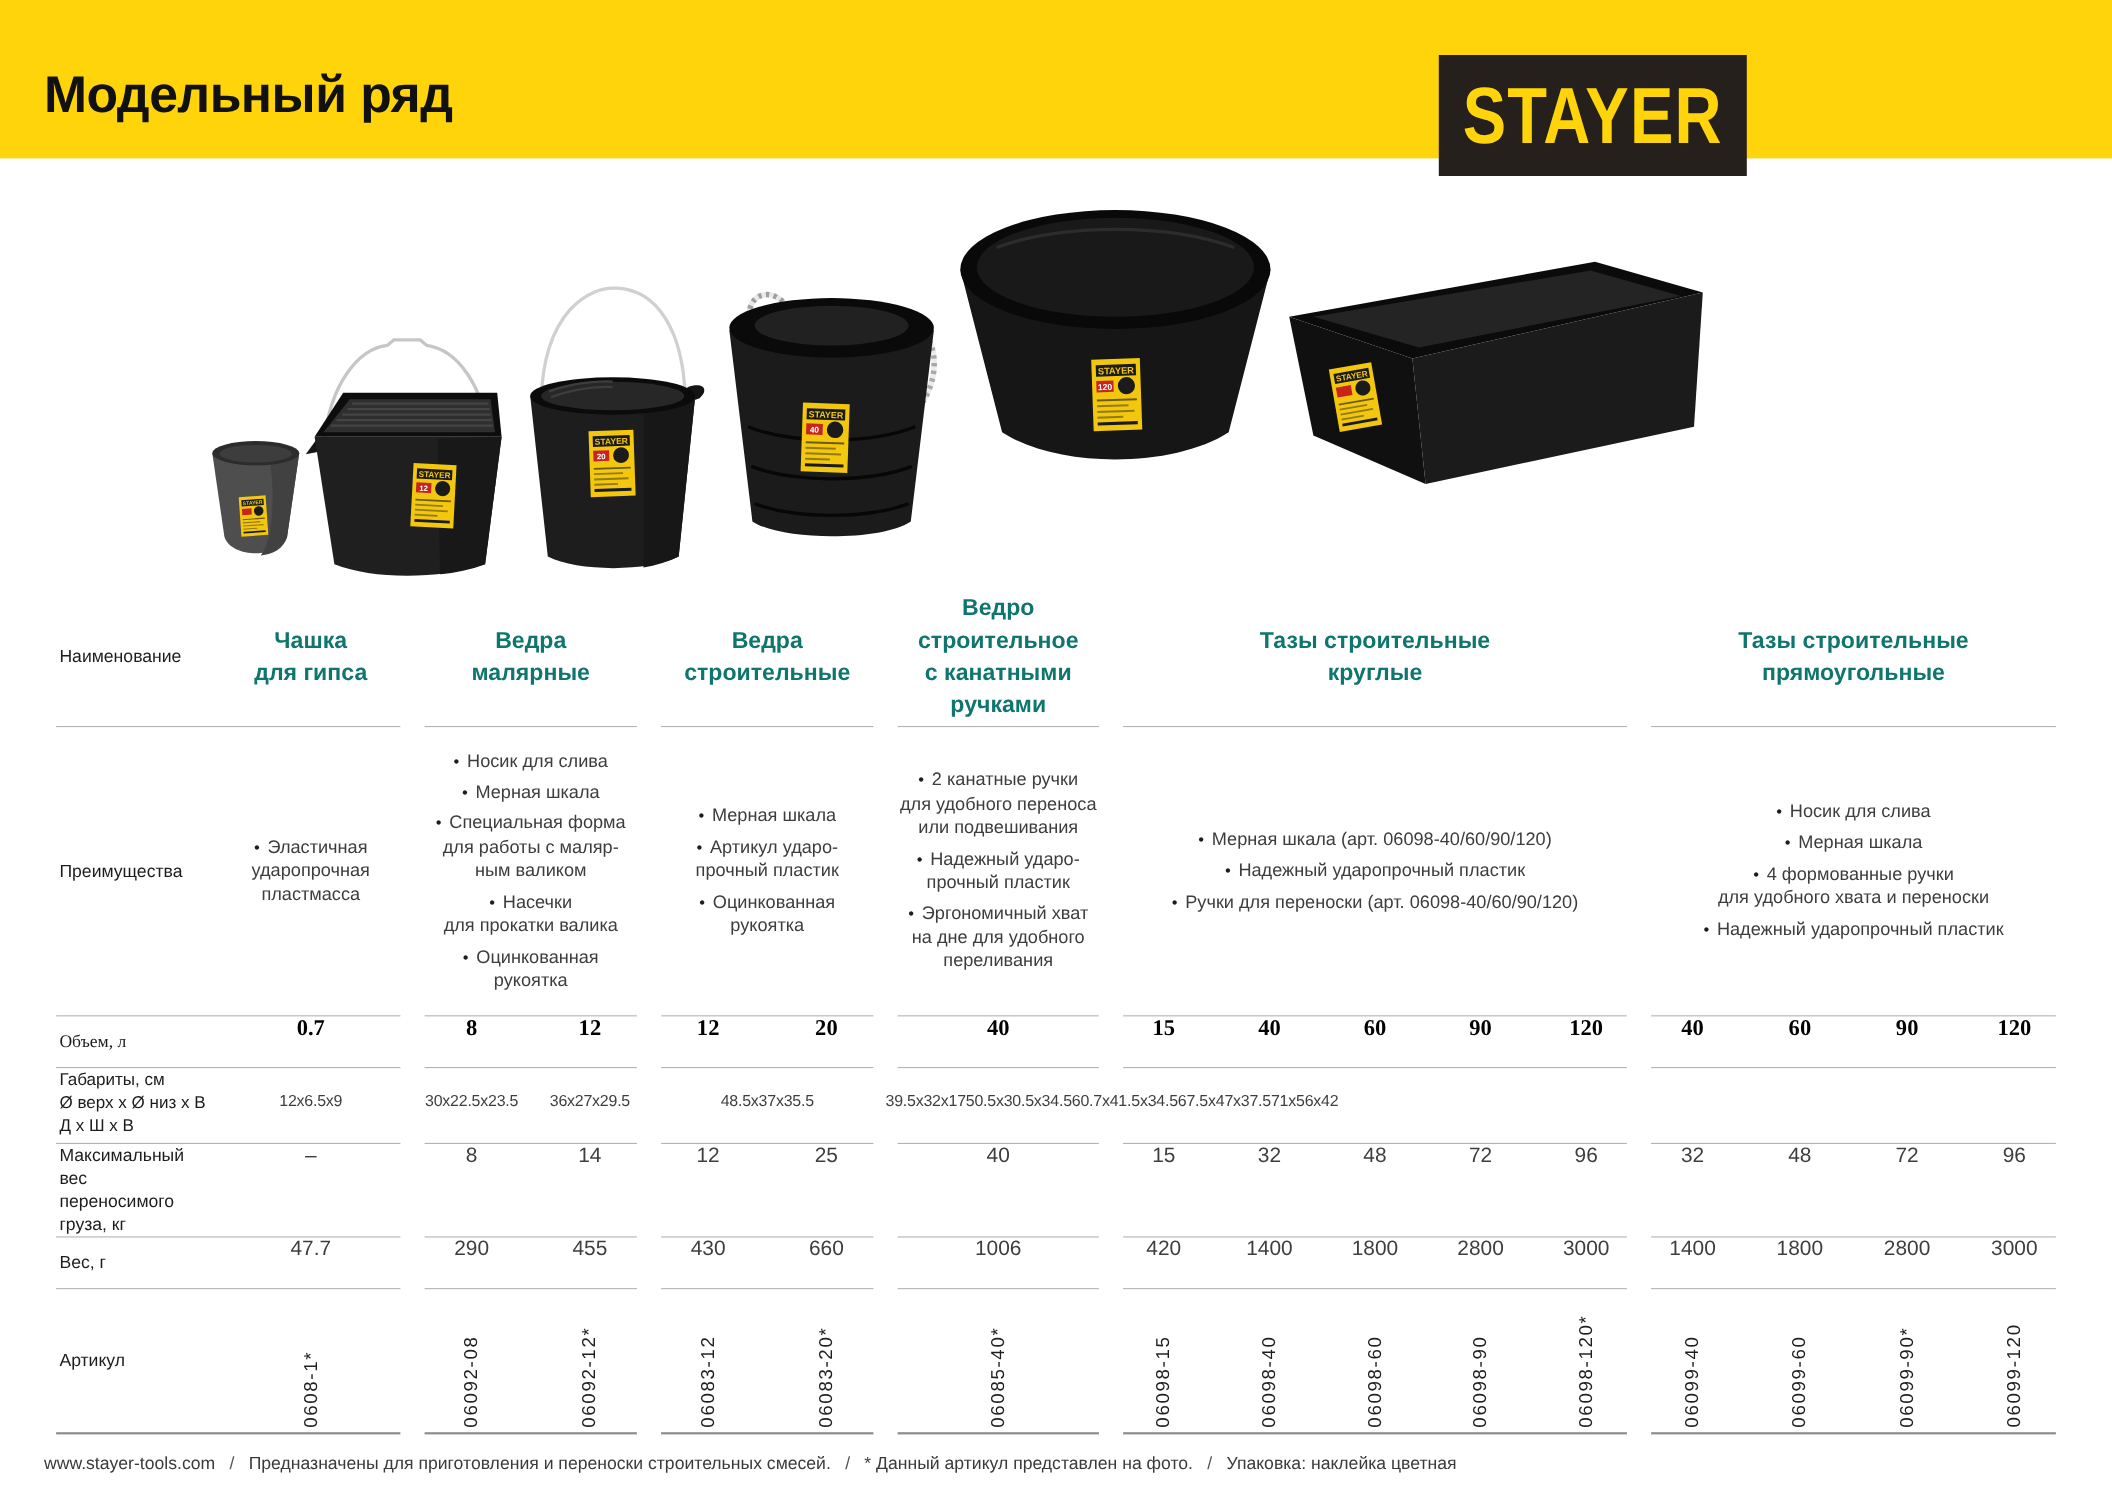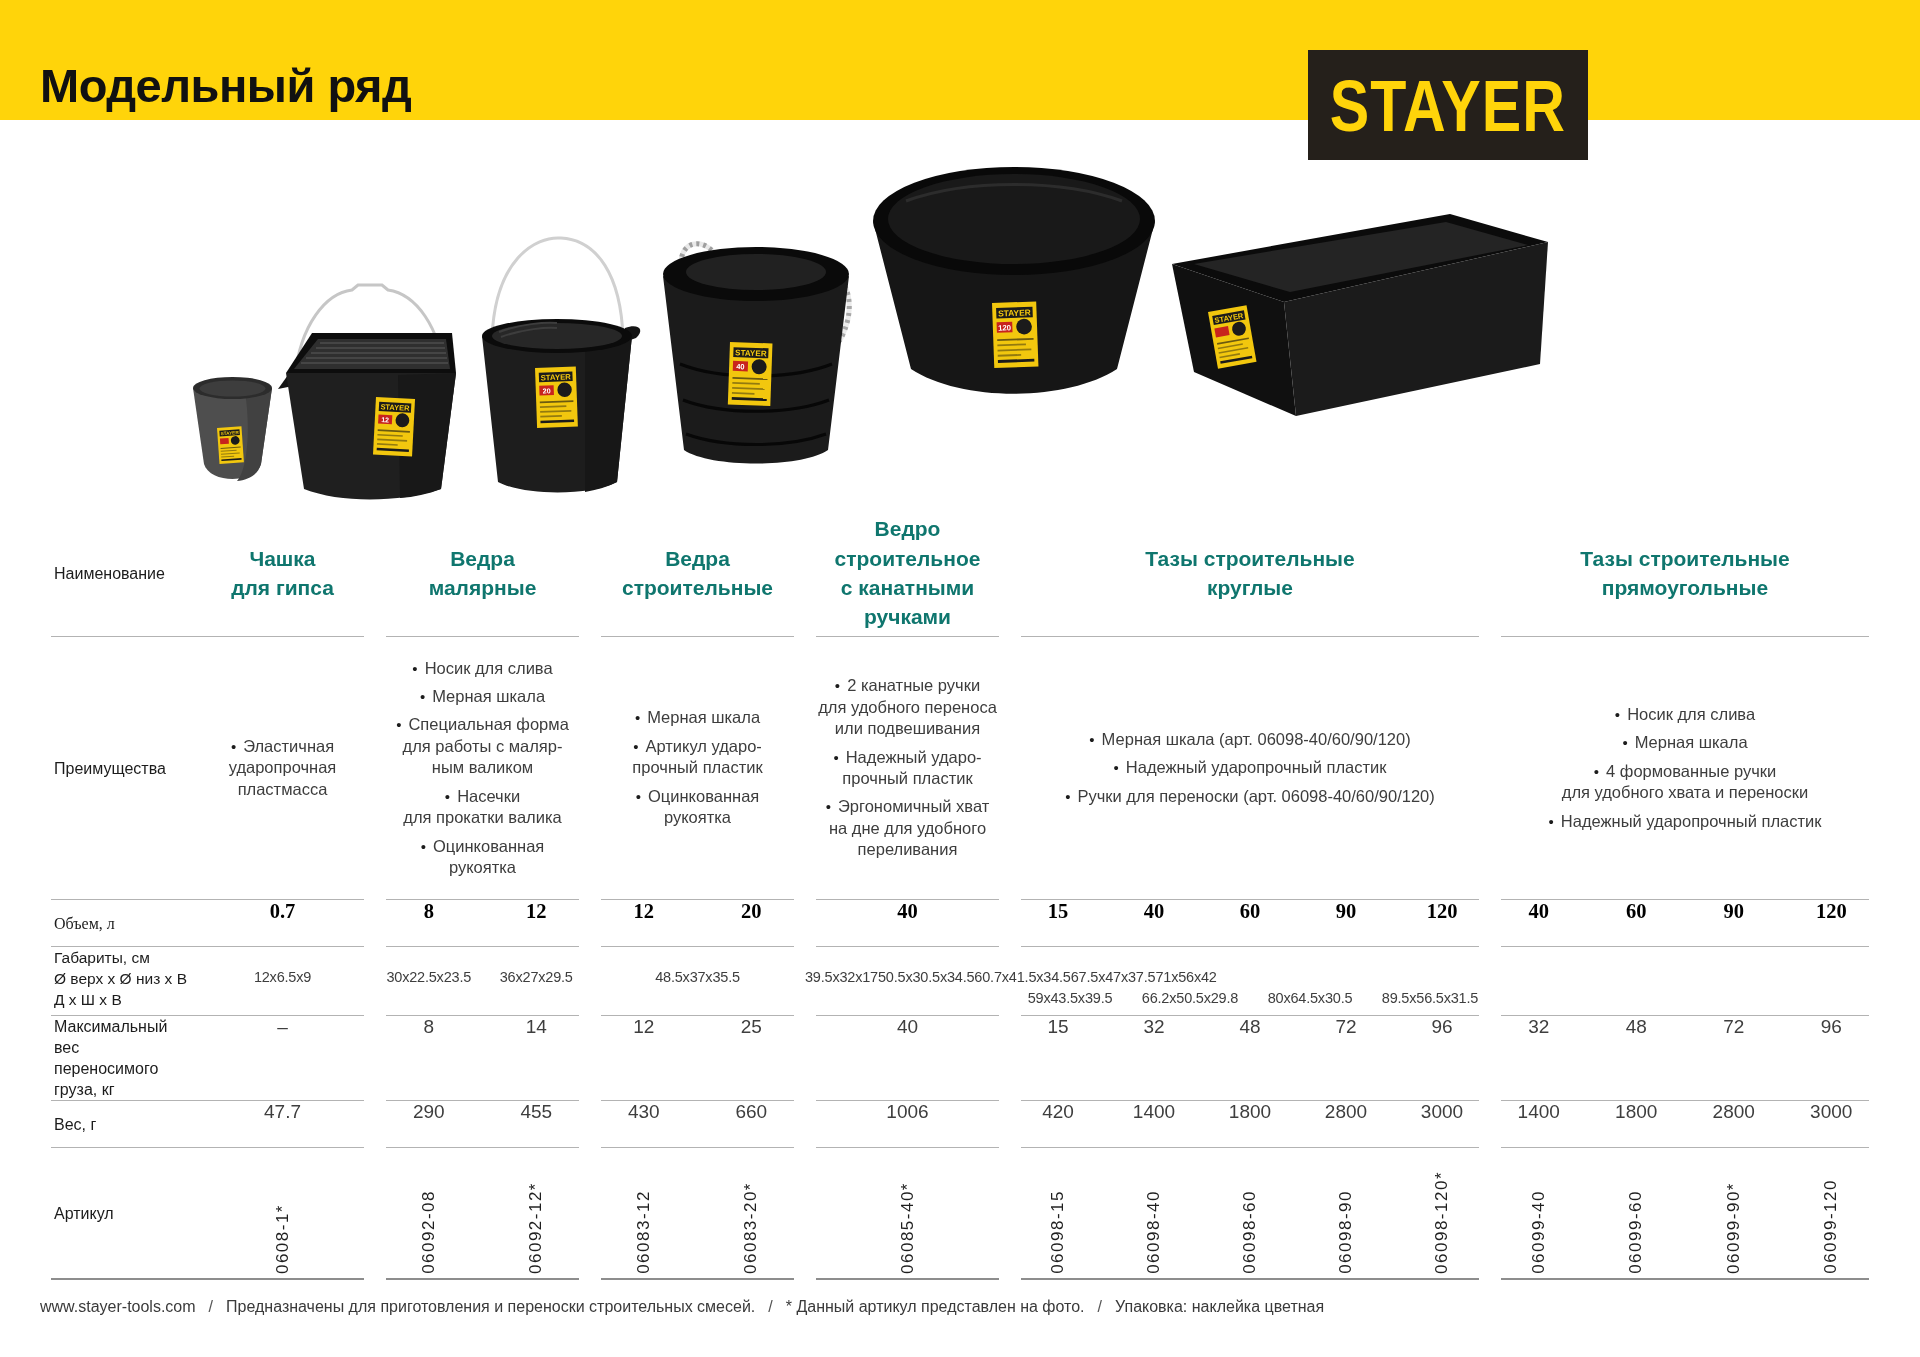--- a/index.html
+++ b/index.html
@@ -2,21 +2,21 @@
 <html><head>
 <meta charset="utf-8">
 <style>
   html,body{margin:0;padding:0;}
   body{
     width:1920px;height:1357px;overflow:hidden;background:#fff;
     font-family:"Liberation Sans", sans-serif;color:#1c1c1c;position:relative;
   }
   .pre{white-space:pre-line;}
   
-  .band{height:120px;background:#FFD40A;position:relative;padding-left:12px;}
+  .band{height:144px;background:#FFD40A;position:relative;padding-left:12px;}
   .page-title{position:absolute;left:40px;top:58px;margin:0;font-size:47px;font-weight:bold;color:#111;letter-spacing:-0.5px;}
   .logo{position:absolute;right:332px;top:50px;width:280px;height:110px;background:#25201B;display:flex;align-items:center;justify-content:center;}
   .logo span{color:#FFD40A;font-size:58px;font-weight:bold;letter-spacing:1px;transform:scale(1.02,1.25);}
   
   .products{position:relative;height:390px;}
   .prod{position:absolute;}
   
   .table{margin:0 40px;}
   .trow{display:grid;grid-template-columns:150px 185px 215px 215px 205px 480px 390px;align-items:center;}
   .rlabel{font-size:16px;color:#1c1c1c;padding-left:14px;line-height:21px;align-self:center;}
@@ -383,26 +383,20 @@
       <div class="gcell subrow dims mid">
         <div class="sub dim">48.5х37х35.5</div>
       </div>
       <div class="gcell subrow dims mid">
         <div class="sub dim">39.5х32х17</div>
         <div class="sub dim">50.5х30.5х34.5</div>
         <div class="sub dim">60.7х41.5х34.5</div>
         <div class="sub dim">67.5х47х37.5</div>
         <div class="sub dim">71х56х42</div>
       </div>
-      <div class="gcell subrow dims low">
-        <div class="sub dim">59х43.5х39.5</div>
-        <div class="sub dim">66.2х50.5х29.8</div>
-        <div class="sub dim">80х64.5х30.5</div>
-        <div class="sub dim">89.5х56.5х31.5</div>
-      </div>
     </div>
     <div class="trow sep">
       <div class="scell">
         <div class="line nr"></div>
       </div>
       <div class="scell">
         <div class="line nl"></div>
       </div>
       <div class="scell">
         <div class="line"></div>

